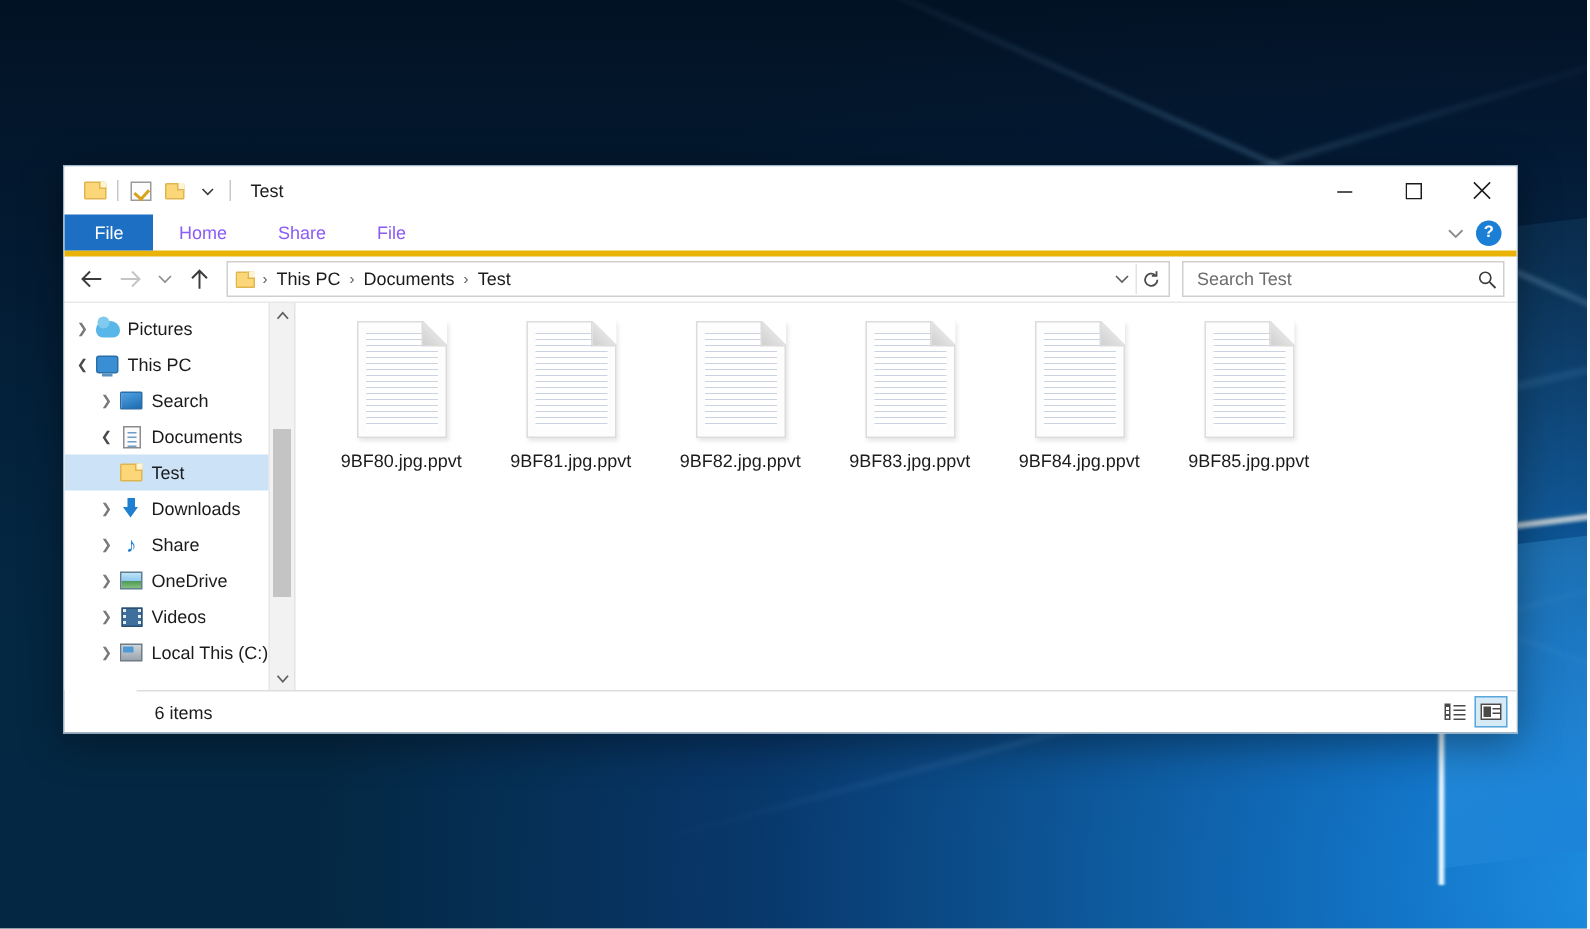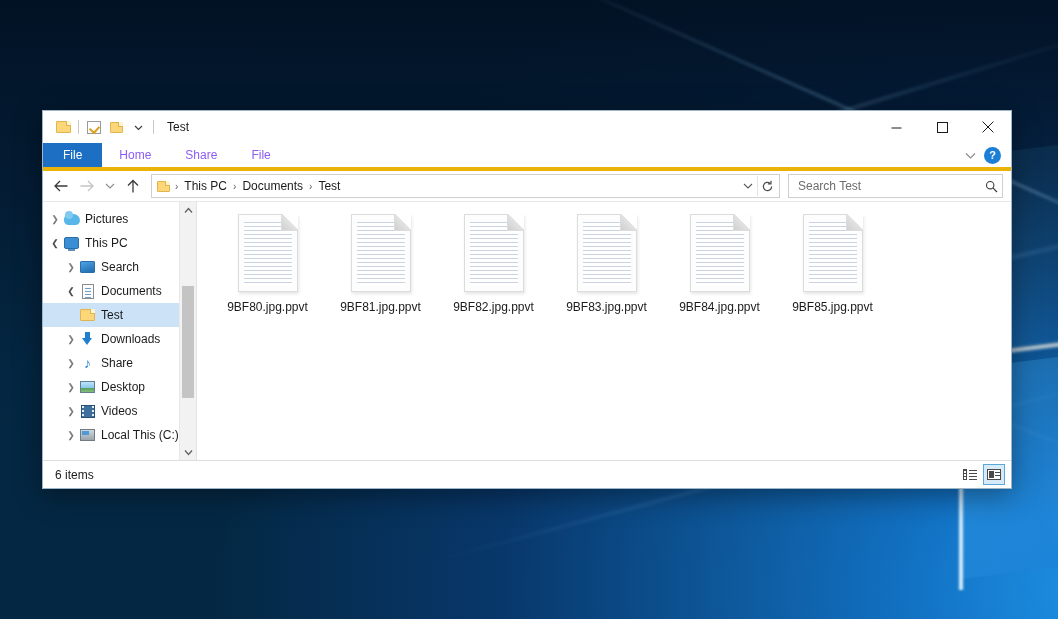--- a/index.html
+++ b/index.html
@@ -512,20 +512,21 @@
     height: 27px;
     flex: 0 0 auto;
     border-top: 1px solid #dedede;
     background: #ffffff;
     display: flex;
     align-items: center;
     padding: 0 6px 0 12px;
     font-size: 12px;
     color: #1b1b1b;
     justify-content: space-between;
+    margin-left: 48px;
   }
   .view-btns { display: flex; align-items: center; gap: 2px; }
   .view-btn {
     width: 22px; height: 21px;
     display: flex; align-items: center; justify-content: center;
     box-sizing: border-box;
     border: 1px solid transparent;
   }
   .view-btn.active {
     border: 1px solid #5aa7dd;
@@ -771,21 +772,21 @@
               <span class="ico-music">♪</span>
             </span>
           <span class="nav-label">Share</span>
         </div>
 
         <div class="nav-item indent2">
           <span class="expander">❯</span>
           <span class="nav-icon">
               <span class="ico-pictures"></span>
             </span>
-          <span class="nav-label">Desktop</span>
+          <span class="nav-label">OneDrive</span>
         </div>
 
         <div class="nav-item indent2">
           <span class="expander">❯</span>
           <span class="nav-icon">
               <span class="ico-video"></span>
             </span>
           <span class="nav-label">Videos</span>
         </div>
 

